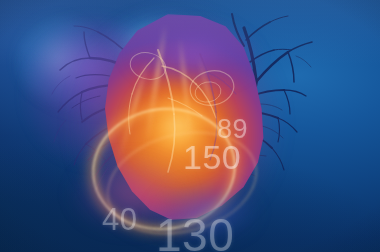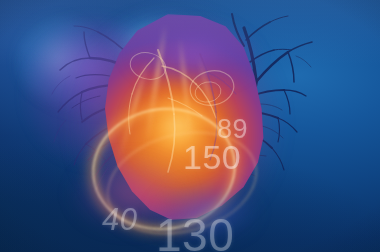--- a/index.html
+++ b/index.html
@@ -184,21 +184,21 @@
     font-weight: 400;
     letter-spacing: 0.5px;
     line-height: 1;
     white-space: nowrap;
     text-shadow: 0 0 4px rgba(255,255,255,0.12);
   }
   #num-89  { left: 217px; top: 116px; font-size: 27px; color: rgba(255,255,255,0.42); }
   #num-150 { left: 183px; top: 140px; font-size: 34px; color: rgba(255,255,255,0.45); }
   #num-200 { left: 162px; top: 172px; font-size: 25px; color: rgba(255,255,255,0.46); }
   #num-130 { left: 156px; top: 212px; font-size: 46px; color: rgba(255,255,255,0.30); }
-  #num-40  { left: 102px; top: 204px; font-size: 31px; color: rgba(255,255,255,0.31); font-style: italic; }
+  #num-40  { left: 102px; top: 204px; font-size: 31px; color: rgba(255,255,255,0.31); }
 
   
   #top-light {
     background: linear-gradient(180deg, rgba(120,160,220,0.16) 0%, rgba(60,110,190,0.0) 26%);
   }
 </style>
 </head>
 <body>
 
 <div id="stage">

